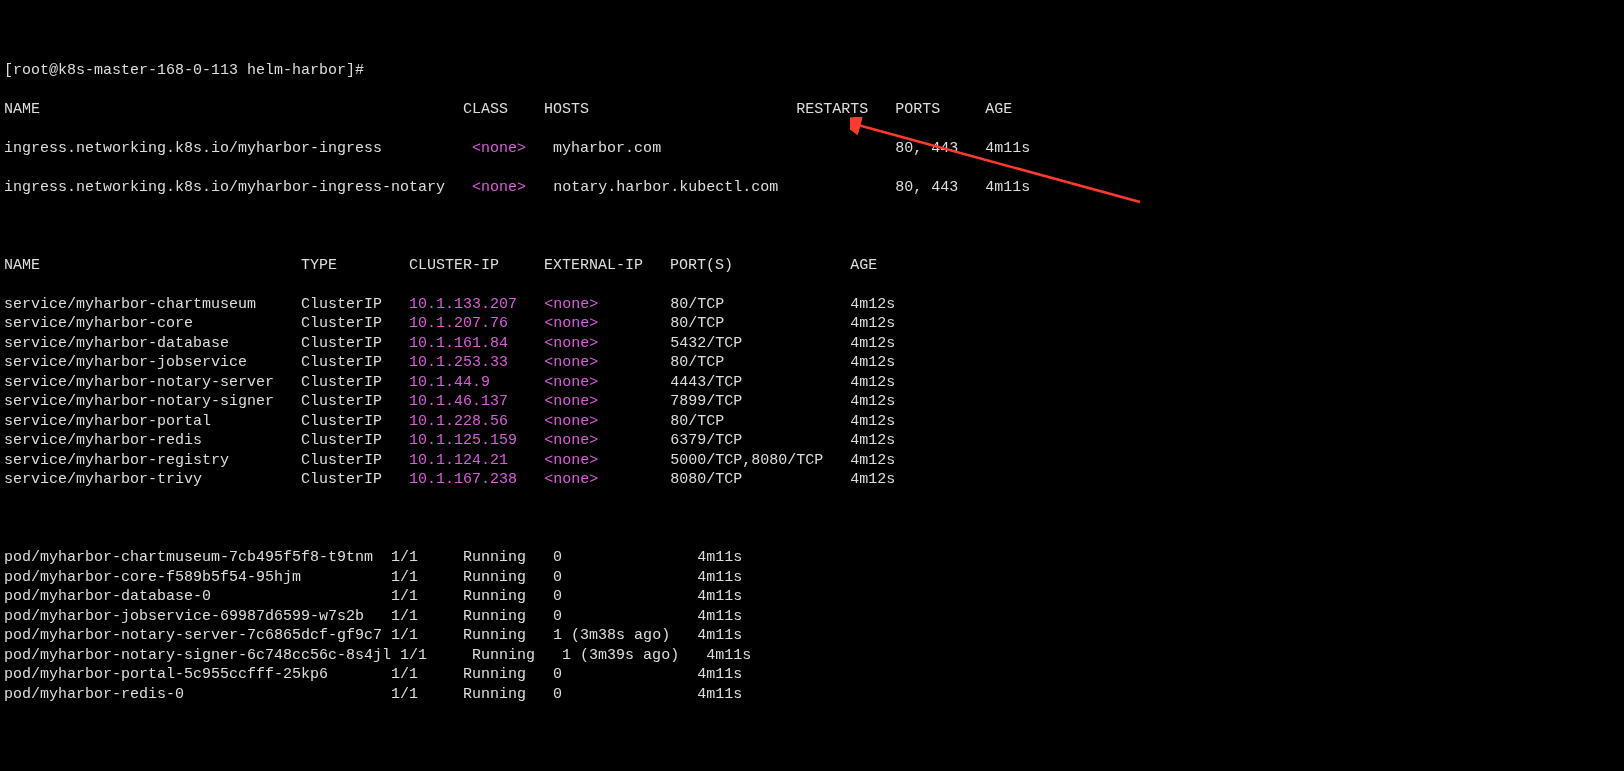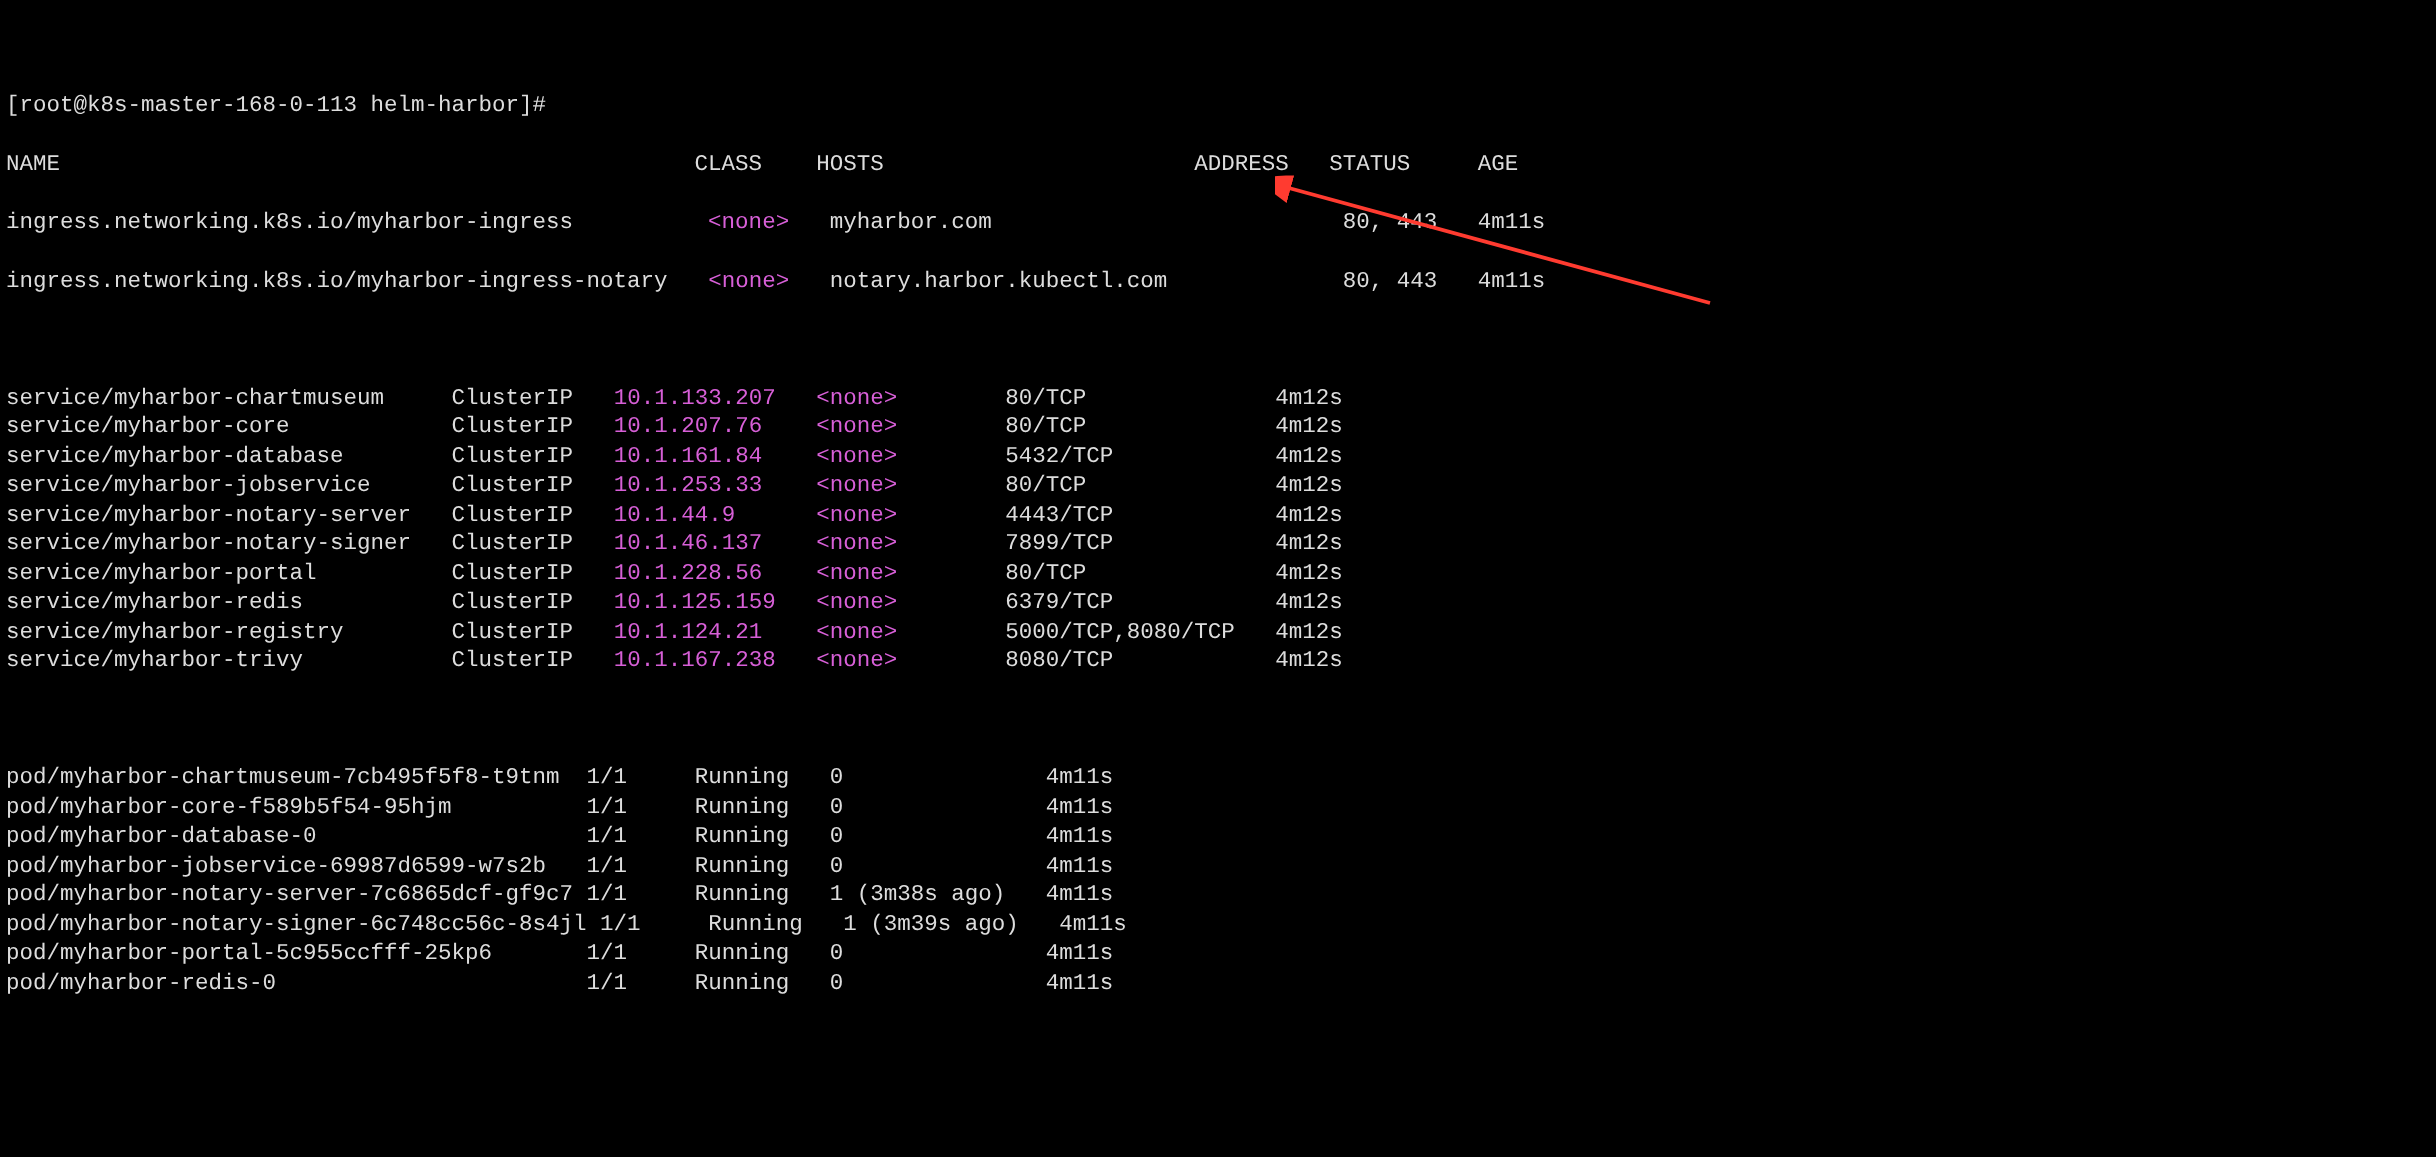--- a/index.html
+++ b/index.html
@@ -6,24 +6,25 @@
   .root{padding:2px 4px;position:relative}
   .w{color:#ddd}
   .m{color:#d75fd7}
   .row{display:block}
   svg.arrow{position:absolute;pointer-events:none}
 </style>
 </head>
 <body>
 <div class="root">
 <span class="row"><span>[root@k8s-master-168-0-113 helm-harbor]#</span></span>
-<span class="row"><span>NAME                                               CLASS    HOSTS                       ADDRESS   STATUS     AGE</span></span>
+<span class="row"><span>NAME                                               CLASS    HOSTS                       RESTARTS   PORTS     AGE</span></span>
 <span class="row"><span class="w">ingress.networking.k8s.io/myharbor-ingress</span><span>          </span><span class="m">&lt;none&gt;</span><span>   </span><span class="w">myharbor.com</span><span>                          </span><span class="w">80, 443</span><span>   </span><span class="w">4m11s</span></span>
 <span class="row"><span class="w">ingress.networking.k8s.io/myharbor-ingress-notary</span><span>   </span><span class="m">&lt;none&gt;</span><span>   </span><span class="w">notary.harbor.kubectl.com</span><span>             </span><span class="w">80, 443</span><span>   </span><span class="w">4m11s</span></span>
 <span class="row"> </span>
+<span class="row"><span>NAME                             TYPE        CLUSTER-IP     EXTERNAL-IP   PORT(S)             AGE</span></span>
 <div id="svc-rows"><span class="row"><span>service/myharbor-chartmuseum     </span><span>ClusterIP   </span><span class="m">10.1.133.207   </span><span class="m">&lt;none&gt;        </span><span>80/TCP              </span><span>4m12s</span></span><span class="row"><span>service/myharbor-core            </span><span>ClusterIP   </span><span class="m">10.1.207.76    </span><span class="m">&lt;none&gt;        </span><span>80/TCP              </span><span>4m12s</span></span><span class="row"><span>service/myharbor-database        </span><span>ClusterIP   </span><span class="m">10.1.161.84    </span><span class="m">&lt;none&gt;        </span><span>5432/TCP            </span><span>4m12s</span></span><span class="row"><span>service/myharbor-jobservice      </span><span>ClusterIP   </span><span class="m">10.1.253.33    </span><span class="m">&lt;none&gt;        </span><span>80/TCP              </span><span>4m12s</span></span><span class="row"><span>service/myharbor-notary-server   </span><span>ClusterIP   </span><span class="m">10.1.44.9      </span><span class="m">&lt;none&gt;        </span><span>4443/TCP            </span><span>4m12s</span></span><span class="row"><span>service/myharbor-notary-signer   </span><span>ClusterIP   </span><span class="m">10.1.46.137    </span><span class="m">&lt;none&gt;        </span><span>7899/TCP            </span><span>4m12s</span></span><span class="row"><span>service/myharbor-portal          </span><span>ClusterIP   </span><span class="m">10.1.228.56    </span><span class="m">&lt;none&gt;        </span><span>80/TCP              </span><span>4m12s</span></span><span class="row"><span>service/myharbor-redis           </span><span>ClusterIP   </span><span class="m">10.1.125.159   </span><span class="m">&lt;none&gt;        </span><span>6379/TCP            </span><span>4m12s</span></span><span class="row"><span>service/myharbor-registry        </span><span>ClusterIP   </span><span class="m">10.1.124.21    </span><span class="m">&lt;none&gt;        </span><span>5000/TCP,8080/TCP   </span><span>4m12s</span></span><span class="row"><span>service/myharbor-trivy           </span><span>ClusterIP   </span><span class="m">10.1.167.238   </span><span class="m">&lt;none&gt;        </span><span>8080/TCP            </span><span>4m12s</span></span></div>
 <span class="row"> </span>
 <div id="pod-rows"><span class="row"><span>pod/myharbor-chartmuseum-7cb495f5f8-t9tnm  </span><span>1/1     </span><span>Running   </span><span>0               </span><span>4m11s</span></span><span class="row"><span>pod/myharbor-core-f589b5f54-95hjm          </span><span>1/1     </span><span>Running   </span><span>0               </span><span>4m11s</span></span><span class="row"><span>pod/myharbor-database-0                    </span><span>1/1     </span><span>Running   </span><span>0               </span><span>4m11s</span></span><span class="row"><span>pod/myharbor-jobservice-69987d6599-w7s2b   </span><span>1/1     </span><span>Running   </span><span>0               </span><span>4m11s</span></span><span class="row"><span>pod/myharbor-notary-server-7c6865dcf-gf9c7 </span><span>1/1     </span><span>Running   </span><span>1 (3m38s ago)   </span><span>4m11s</span></span><span class="row"><span>pod/myharbor-notary-signer-6c748cc56c-8s4jl </span><span>1/1     </span><span>Running   </span><span>1 (3m39s ago)   </span><span>4m11s</span></span><span class="row"><span>pod/myharbor-portal-5c955ccfff-25kp6       </span><span>1/1     </span><span>Running   </span><span>0               </span><span>4m11s</span></span><span class="row"><span>pod/myharbor-redis-0                       </span><span>1/1     </span><span>Running   </span><span>0               </span><span>4m11s</span></span></div>
 
 
 
 
 <svg class="arrow" style="left:850px;top:78px" width="300" height="90">
   <defs>
         <marker id="ah" markerWidth="10" markerHeight="8" refX="1" refY="4" orient="auto">

